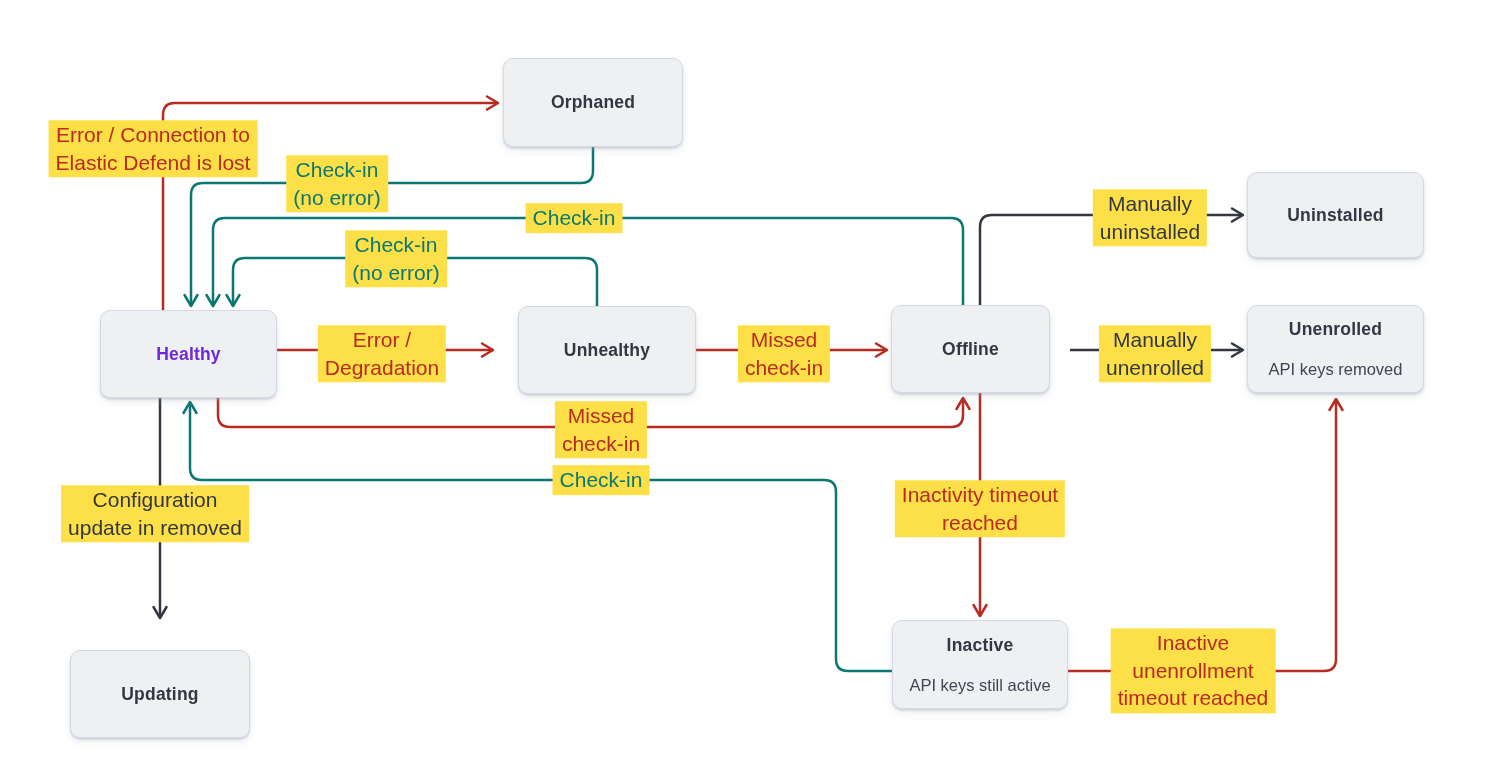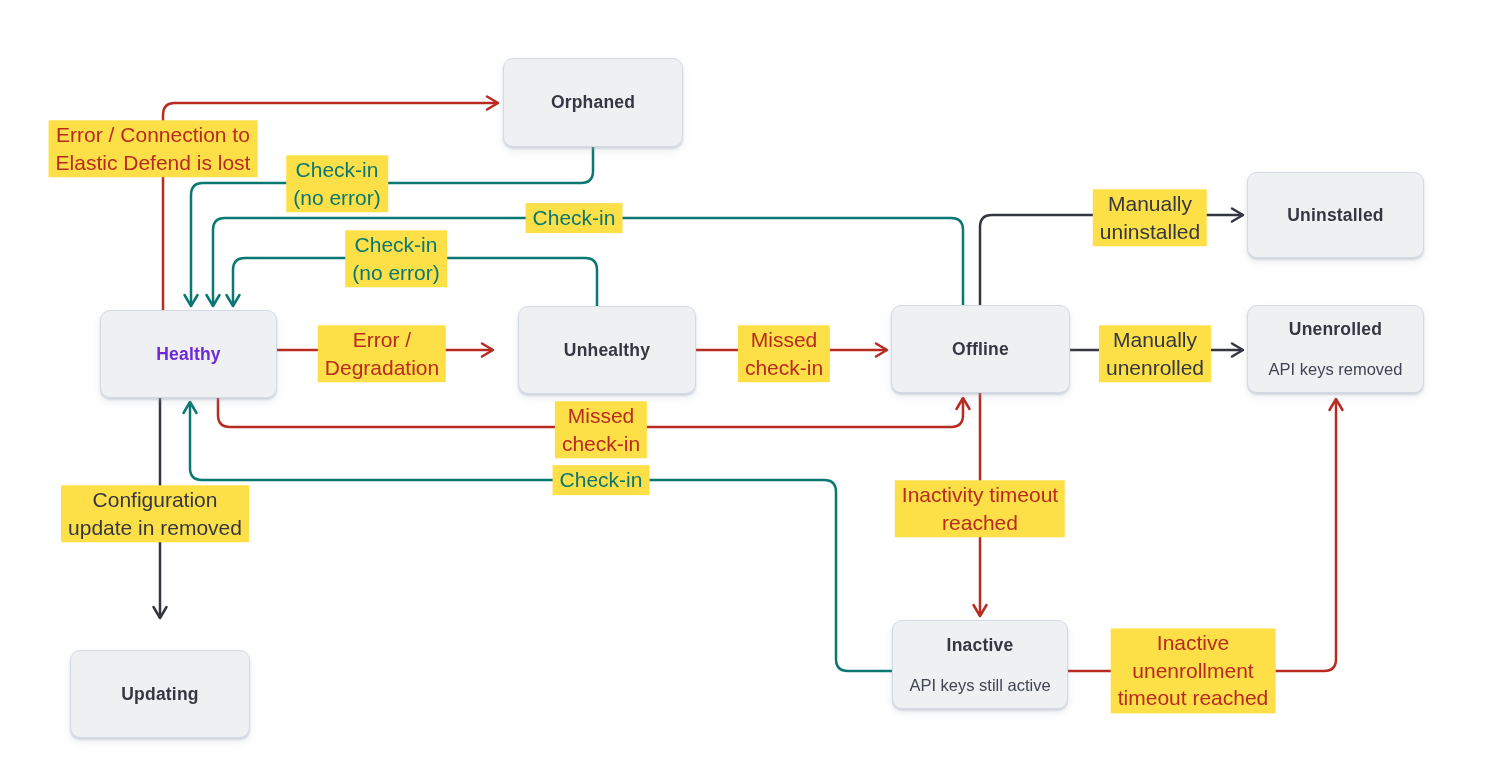--- a/index.html
+++ b/index.html
@@ -83,21 +83,21 @@
     </div>
     <div class="node" style="left: 1247px; top: 172px; width: 177px; height: 86px; background: rgb(238, 240, 242); border-color: rgb(211, 218, 230);">
       <div class="node-title" style="color: rgb(52, 55, 65);">Uninstalled</div>
     </div>
     <div class="node" style="left: 100px; top: 310px; width: 177px; height: 88px; background: rgb(238, 240, 242); border-color: rgb(211, 218, 230);">
       <div class="node-title" style="color: #6d28d9;">Healthy</div>
     </div>
     <div class="node" style="left: 497px; top: 306px; width: 178px; height: 88px; background: rgb(238, 240, 242); border-color: rgb(211, 218, 230); margin-left: 21px;">
       <div class="node-title" style="color: rgb(52, 55, 65);">Unhealthy</div>
     </div>
-    <div class="node" style="left: 891px; top: 305px; width: 179px; height: 88px; background: rgb(238, 240, 242); border-color: rgb(211, 218, 230);">
+    <div class="node" style="left: 891px; top: 305px; width: 159px; height: 88px; background: rgb(238, 240, 242); border-color: rgb(211, 218, 230);">
       <div class="node-title" style="color: rgb(52, 55, 65);">Offline</div>
     </div>
     <div class="node" style="left: 1247px; top: 305px; width: 177px; height: 88px; background: rgb(238, 240, 242); border-color: rgb(211, 218, 230);">
       <div class="node-title" style="color: rgb(52, 55, 65);">Unenrolled</div>
       <div class="node-sub">API keys removed</div>
     </div>
     <div class="node" style="left: 70px; top: 622px; width: 180px; height: 88px; background: rgb(238, 240, 242); border-color: rgb(211, 218, 230); margin-top: 28px;">
       <div class="node-title" style="color: rgb(52, 55, 65);">Updating</div>
     </div>
     <div class="node" style="left: 892px; top: 620px; width: 176px; height: 89px; background: rgb(238, 240, 242); border-color: rgb(211, 218, 230);">

